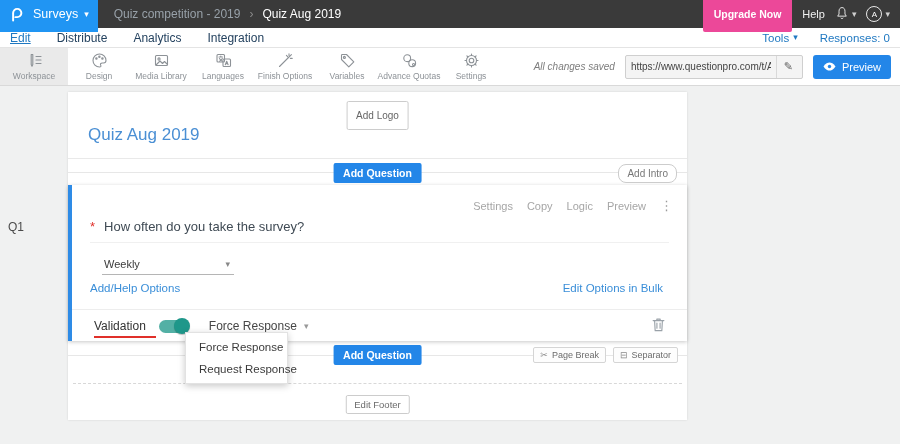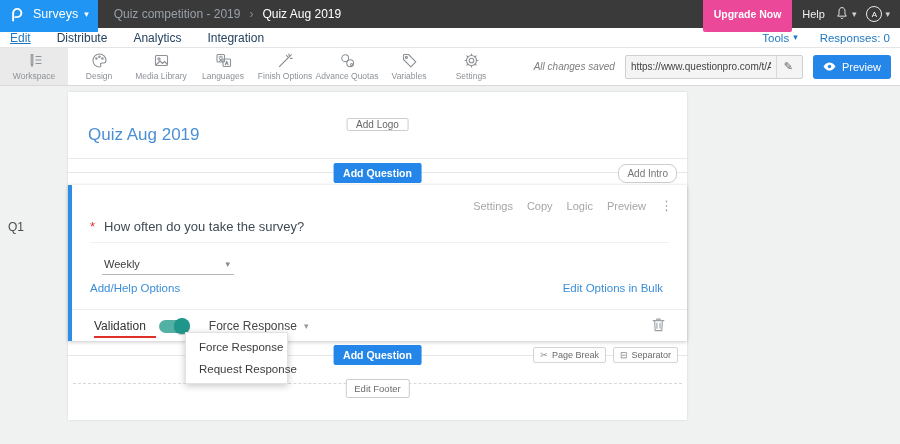--- a/index.html
+++ b/index.html
@@ -45,21 +45,21 @@
   .urlbox input { border:none; outline:none; background:transparent; font-size:10px; color:#444; width:150px; padding:0 5px; }
   .url-edit { width:24px; height:100%; display:flex; align-items:center; justify-content:center; color:#666; font-size:11px; border-left:1px solid #d9d9d9; cursor:pointer; }
   .preview-btn { background:#2386e8; color:#fff; border:none; border-radius:3px; height:24px; padding:0 10px; font-size:11px; display:flex; align-items:center; gap:6px; cursor:pointer; }
 
   
   .canvas { position:absolute; top:86px; left:0; width:900px; height:358px; background:#f0f1f1; }
   .q-number { position:absolute; left:8px; top:134px; font-size:12px; color:#4a4a4a; }
   .card { position:absolute; left:68px; top:6px; width:619px; height:328px; background:#fff; box-shadow:0 0 2px rgba(0,0,0,.12); }
 
   .sec-head { position:absolute; top:0; left:0; right:0; height:67px; border-bottom:1px solid #e9e9e9; }
-  .add-logo-btn { position:absolute; left:50%; transform:translateX(-50%); top:9px; background:#fff; border:1px solid #ccc; border-radius:2px; color:#666; font-size:10px; padding:0 9px; cursor:pointer;margin-top:17px; }
+  .add-logo-btn { position:absolute; left:50%; transform:translateX(-50%); top:9px; background:#fff; border:1px solid #ccc; border-radius:2px; color:#666; font-size:10px; padding:8px 9px; cursor:pointer; }
   .survey-title { position:absolute; left:20px; top:33px; font-size:17px; color:#4a8fd4; }
 
   .strip { position:absolute; left:0; right:0; }
   .strip1 { top:67px; height:26px; }
   .strip2 { top:249px; height:28px; }
   .strip::before { content:""; position:absolute; left:0; right:0; top:50%; border-top:1px solid #e7e7e7; }
   .add-q-btn { position:absolute; left:50%; transform:translateX(-50%); top:4px; background:#2386e8; color:#fff; border:none; border-radius:2px; font-size:10.5px; font-weight:bold; padding:4px 10px; cursor:pointer; z-index:2; }
   .add-intro-btn { position:absolute; right:10px; top:5px; background:#fff; border:1px solid #ccc; border-radius:8px; color:#777; font-size:10px; padding:3px 8px; cursor:pointer; z-index:2; }
   .strip-right { position:absolute; right:9px; top:6px; display:flex; gap:7px; z-index:2; }
   .mini-btn { background:#fdfdfd; border:1px solid #d5d5d5; border-radius:2px; color:#6b6b6b; font-size:9px; padding:2px 6px; display:flex; align-items:center; gap:4px; cursor:pointer; }
@@ -87,21 +87,21 @@
   .v-dd { margin-left:20px; display:flex; align-items:center; gap:7px; cursor:pointer; }
   .v-dd .v-val { font-size:12px; color:#474747; }
   .v-dd .caret { color:#999; }
   .trash-btn { margin-left:auto; cursor:pointer; display:flex; align-items:center; }
 
   .dd-menu { position:absolute; left:117px; top:240px; width:103px; background:#fff; border:1px solid #e2e2e2; box-shadow:0 2px 7px rgba(0,0,0,.22); z-index:10; padding:3px 0; }
   .dd-item { font-size:11.5px; color:#3b3b3b; padding:5px 13px; white-space:nowrap; cursor:pointer; }
 
   .sec-foot { position:absolute; top:277px; left:0; right:0; bottom:0; }
   .dotline { position:absolute; left:5px; right:5px; top:14px; border-top:1px dashed #d8d8d8; }
-  .foot-btns { position:absolute; left:50%; transform:translateX(-50%); top:10px; display:flex; gap:7px; }
+  .foot-btns { position:absolute; left:50%; transform:translateX(-50%); top:26px; display:flex; gap:7px; }
   .foot-btn { background:#fff; border:1px solid #ccc; border-radius:2px; color:#6b6b6b; font-size:9.5px; padding:3px 8px; white-space:nowrap; cursor:pointer; }
 
   svg.icon { fill:none; stroke:#8d9297; stroke-width:1.1; stroke-linecap:round; stroke-linejoin:round; }
 </style>
 </head>
 <body>
 
 <div class="topbar">
   <div class="brand">
     <span>
@@ -196,35 +196,35 @@
     <span>
       <svg class="icon" width="17" height="17" viewBox="0 0 17 17">
           <path d="M2.5 14.5 L11 6 M11 6 l2.2 -2.2 M12 1.8 v1.8 M15.2 6.4 h-1.8 M14.4 2.6 l-1.2 1.2 M9.4 3.4 l1.2 1.2"></path>
         </svg>
     </span>
     <span class="tlabel">Finish Options</span>
   </div>
   <div class="titem">
     <span>
       <svg class="icon" width="17" height="17" viewBox="0 0 17 17">
+          <path d="M2.5 7.5 V3.2 a.7 .7 0 0 1 .7 -.7 H7.5 L14.8 9.8 9.8 14.8 2.5 7.5 z"></path>
+          <circle cx="5.4" cy="5.4" r="1"></circle>
+        </svg>
+    </span>
+    <span class="tlabel">Variables</span>
+  </div>
+  <div class="titem">
+    <span>
+      <svg class="icon" width="17" height="17" viewBox="0 0 17 17">
           <circle cx="6.2" cy="6.2" r="3.4"></circle>
           <circle cx="11.2" cy="11.2" r="3.4"></circle>
           <circle cx="12.6" cy="12.6" r="1.1"></circle>
         </svg>
     </span>
     <span class="tlabel">Advance Quotas</span>
-  </div>
-  <div class="titem">
-    <span>
-      <svg class="icon" width="17" height="17" viewBox="0 0 17 17">
-          <path d="M2.5 7.5 V3.2 a.7 .7 0 0 1 .7 -.7 H7.5 L14.8 9.8 9.8 14.8 2.5 7.5 z"></path>
-          <circle cx="5.4" cy="5.4" r="1"></circle>
-        </svg>
-    </span>
-    <span class="tlabel">Variables</span>
   </div>
   <div class="titem">
     <span>
       <svg class="icon" width="17" height="17" viewBox="0 0 17 17">
           <circle cx="8.5" cy="8.5" r="2.3"></circle>
           <circle cx="8.5" cy="8.5" r="5"></circle>
           <path d="M8.5 2 v1.5 M8.5 13.5 V15 M2 8.5 h1.5 M13.5 8.5 H15 M3.9 3.9 l1.1 1.1 M12 12 l1.1 1.1 M13.1 3.9 L12 5 M5 12 l-1.1 1.1"></path>
         </svg>
     </span>
     <span class="tlabel">Settings</span>

